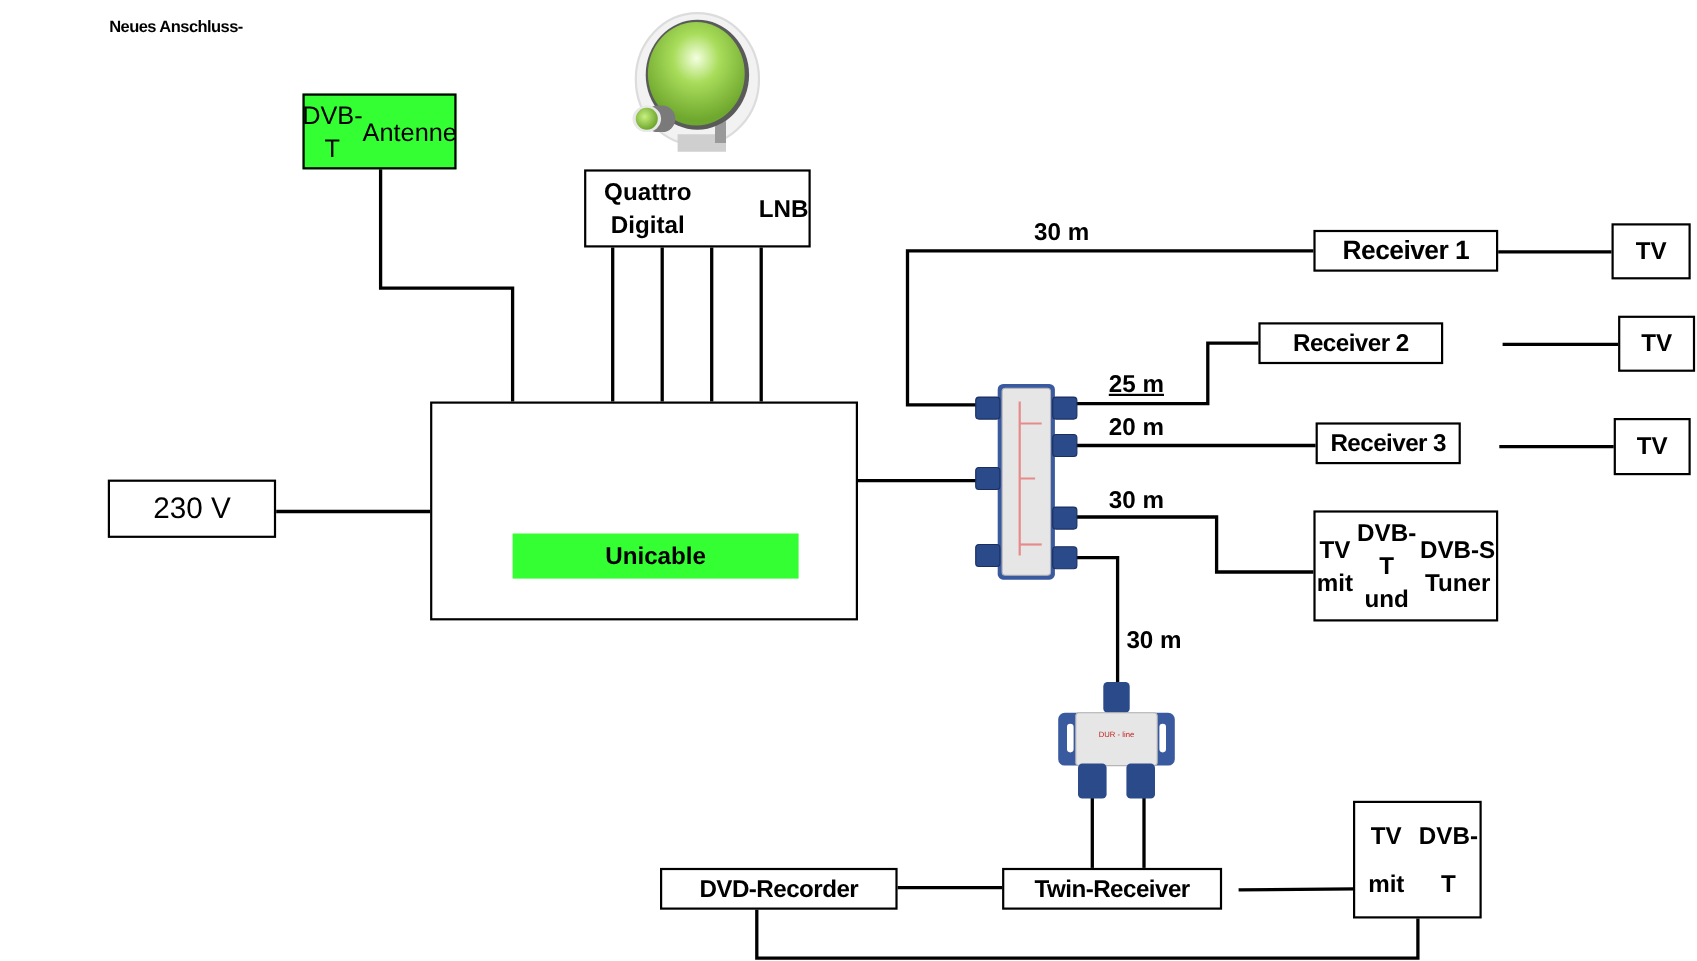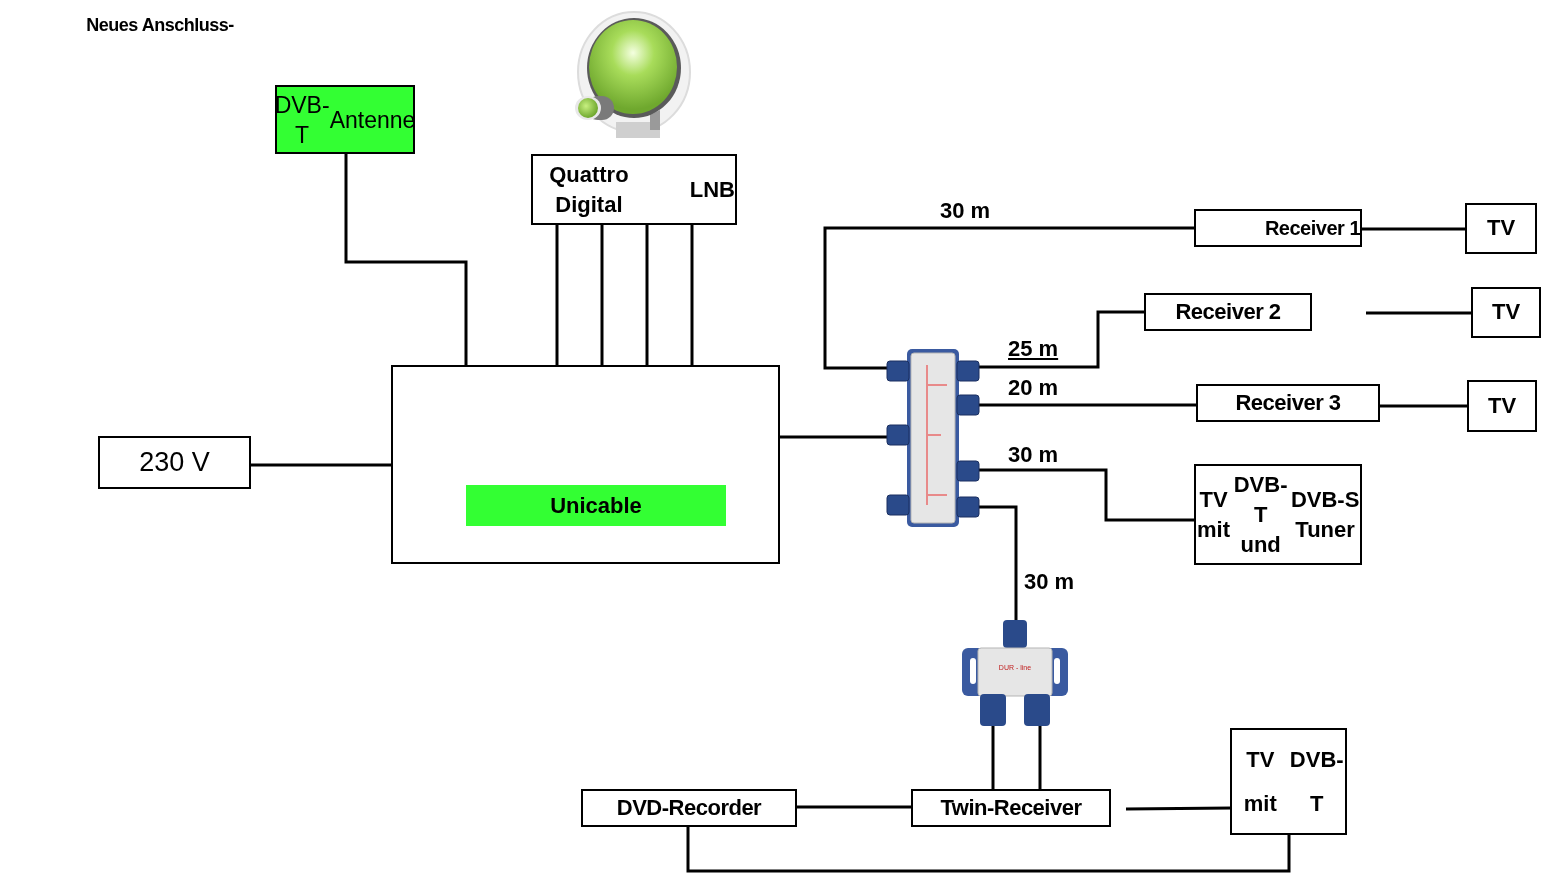--- a/index.html
+++ b/index.html
@@ -4,21 +4,21 @@
   <style>
     html, body { margin: 0; padding: 0; background: #ffffff; }
     body { width: 1543px; height: 874px; position: relative; overflow: hidden;
            font-family: "Liberation Sans", sans-serif; color: #000; }
     svg.wires { position: absolute; left: 0; top: 0; }
     .box { position: absolute; box-sizing: border-box; border: 2px solid #000; background: #fff;
            display: flex; flex-direction: row; align-items: center; justify-content: center;
            text-align: center; font-weight: bold; line-height: 1.2; }
     .box span { display: block; }
     .title { position: absolute; left: 40px; top: 10px; width: 240px; text-align: center;
-             font-weight: bold; font-size: 18px; line-height: 30px; letter-spacing: -0.5px; }
+             font-weight: bold; font-size: 15px; line-height: 30px; letter-spacing: -0.5px; }
     .label { position: absolute; font-weight: bold; font-size: 22px; }
     .green { background: #33ff33; }
     .unicable-inner { position: absolute; left: 466px; top: 438px; width: 260px; height: 41px;
                       background: #33ff33; display: flex; align-items: center; justify-content: center;
                       font-weight: bold; font-size: 22px; margin-top: 47px; }
     .dish { position: absolute; left: 568px; top: 10px; }
     .splitter { position: absolute; }
   </style>
 </head>
 <body>
@@ -133,47 +133,47 @@
   <rect x="22" y="76" width="26" height="32" rx="4" fill="#2a4a8a"></rect>
   <rect x="66" y="76" width="26" height="32" rx="4" fill="#2a4a8a"></rect>
 </svg>
 
 <div class="label" style="left:940px; top:198px;">30 m</div>
 <div class="label" style="left:1008px; top:336px;text-decoration:underline;">25 m</div>
 <div class="label" style="left:1008px; top:375px;">20 m</div>
 <div class="label" style="left:1008px; top:442px;">30 m</div>
 <div class="label" style="left:1024px; top:569px;">30 m</div>
 
-<div class="box" style="left:1194px; top:209px; width:168px; height:38px; font-size:20px; letter-spacing:-0.5px;justify-content:flex-end;">
+<div class="box" style="left:1194px; top:209px; width:168px; height:38px; font-size:24px; letter-spacing:-0.5px;">
   <span>Receiver 1</span>
 </div>
 <div class="box" style="left:1144px; top:293px; width:168px; height:38px; font-size:22px; letter-spacing:-0.5px;text-align:right;">
   <span>Receiver 2</span>
 </div>
-<div class="box" style="left:1196px; top:384px; width:184px; height:38px; font-size:22px; letter-spacing:-0.5px;">
+<div class="box" style="left:1196px; top:384px; width:132px; height:38px; font-size:22px; letter-spacing:-0.5px;">
   <span>Receiver 3</span>
 </div>
 
 <div class="box" style="left:1465px; top:203px; width:72px; height:51px; font-size:22px;">
   <span>TV</span>
 </div>
 <div class="box" style="left:1471px; top:287px; width:70px; height:51px; font-size:22px;">
   <span>TV</span>
 </div>
 <div class="box" style="left:1467px; top:380px; width:70px; height:52px; font-size:22px;">
   <span>TV</span>
 </div>
 
 <div class="box" style="left:1194px; top:464px; width:168px; height:101px; font-size:22px; line-height:30px;">
   <span>TV mit</span>
   <span>DVB-T und</span>
   <span>DVB-S Tuner</span>
 </div>
 
-<div class="box" style="left:581px; top:789px; width:216px; height:38px; font-size:22px; letter-spacing:-0.5px;">
+<div class="box" style="left:600px; top:789px; width:216px; height:38px; font-size:22px; letter-spacing:-0.5px;">
   <span>DVD-Recorder</span>
 </div>
 <div class="box" style="left:911px; top:789px; width:200px; height:38px; font-size:22px; letter-spacing:-0.5px;">
   <span>Twin-Receiver</span>
 </div>
 <div class="box" style="left:1230px; top:728px; width:117px; height:107px; font-size:22px; line-height:44px;">
   <span>TV mit</span>
   <span>DVB-T</span>
 </div>
 

